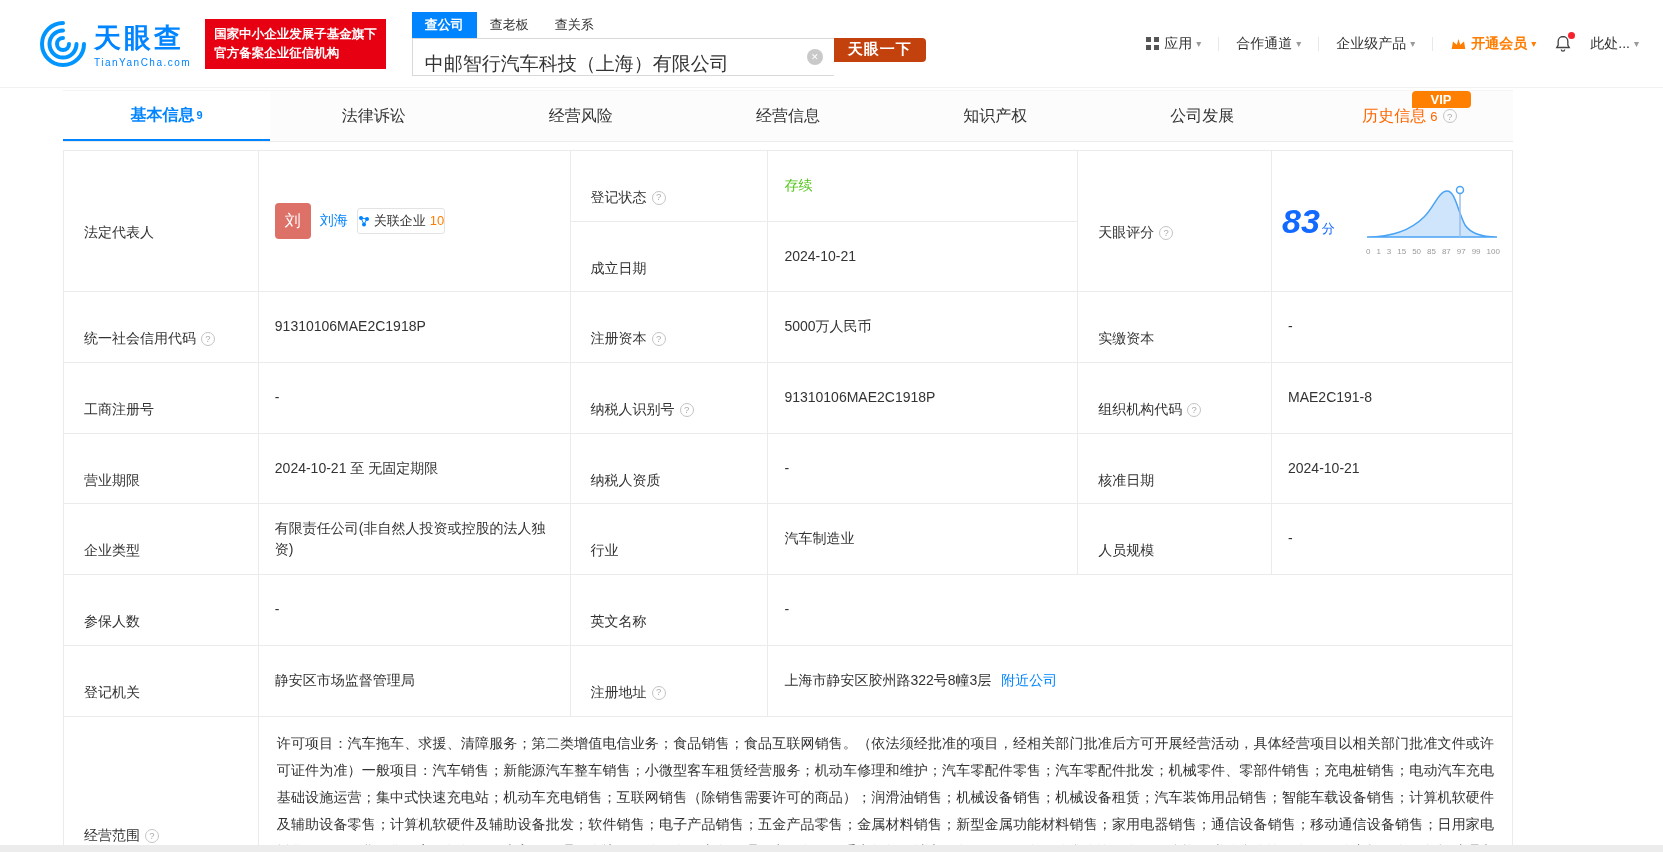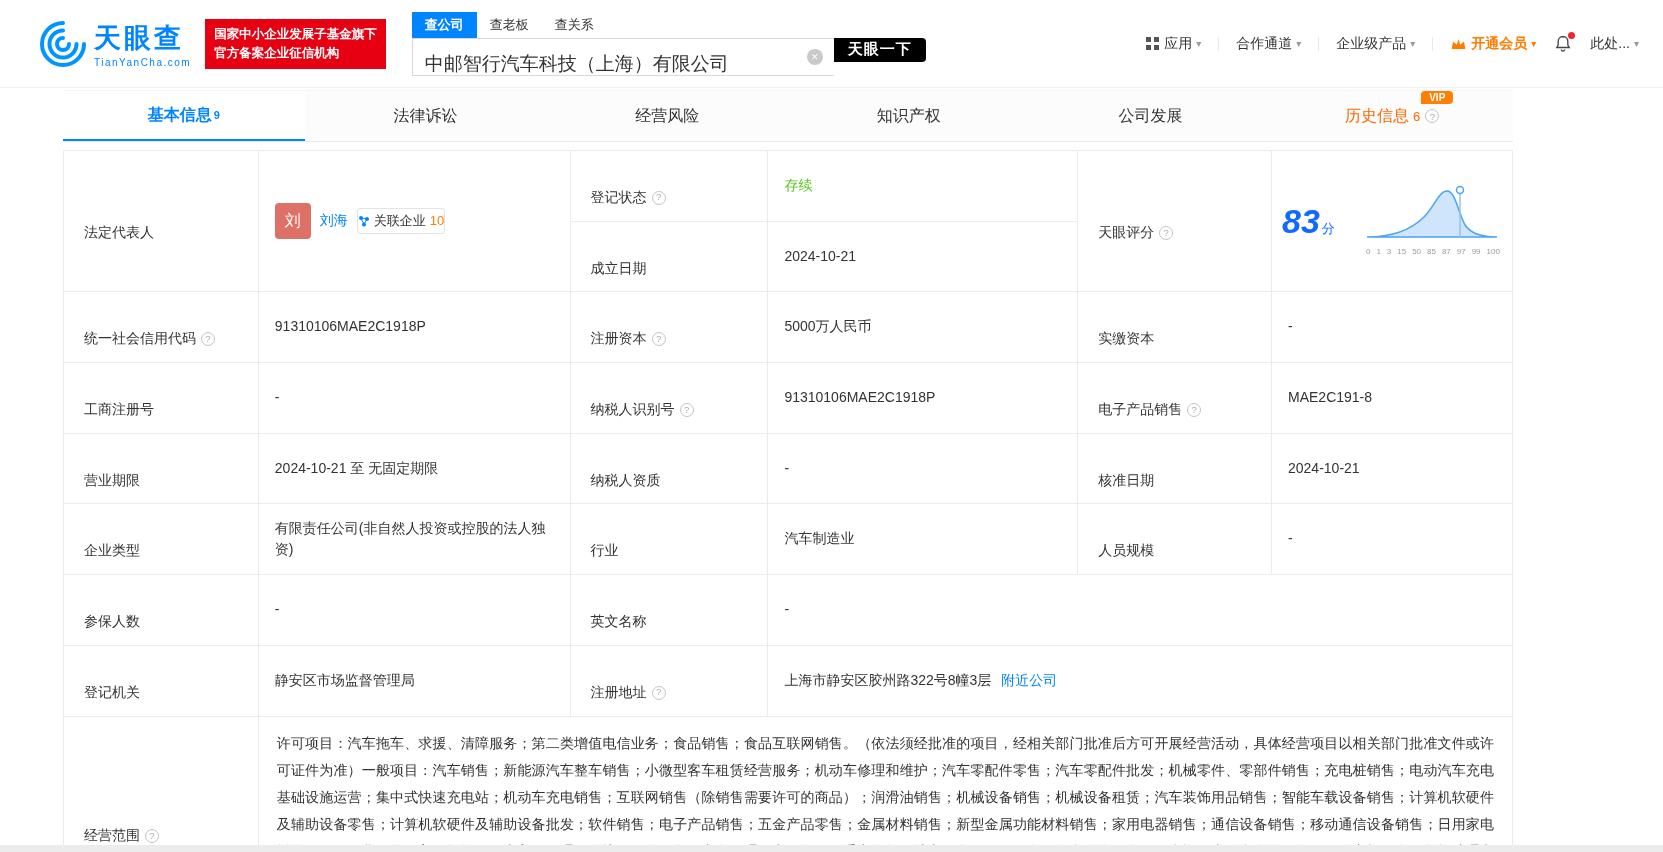--- a/index.html
+++ b/index.html
@@ -30,21 +30,21 @@
     width: 100%; height: 38px; border: 1px solid #d9d9d9; border-right: none;
     padding: 15px 36px 0 12px; font-size: 19px; color: #333; outline: none;
     font-family: inherit;
   }
   .clear-icon {
     position: absolute; right: 11px; top: 11px; width: 16px; height: 16px;
     background: #c9c9c9; color: #fff; border-radius: 50%; font-size: 9px;
     display: flex; align-items: center; justify-content: center; cursor: pointer;
   }
   .search-btn {
-    width: 92px; height: 24px; background: #000000; color: #fff; border: none;
+    width: 92px; height: 24px; background: #c2410c; color: #fff; border: none;
     font-size: 15px; font-weight: bold; border-radius: 0 4px 4px 0; cursor: pointer;
     font-family: Liberation Mono, monospace; letter-spacing: 1px;
   }
   .top-right { margin-left: auto; display: flex; align-items: center; gap: 17px; font-size: 14px; }
   .nav-item { display: inline-flex; align-items: center; cursor: pointer; white-space: nowrap; }
   .caret { font-size: 10px; color: #999; margin-left: 4px; }
   .grid-icon {
     display: inline-block; width: 13px; height: 13px; margin-right: 5px;
     background:
       linear-gradient(#555 0 0) left top / 5px 5px no-repeat,
@@ -65,21 +65,21 @@
   .tab {
     flex: 1; display: flex; align-items: center; justify-content: center;
     font-size: 16px; cursor: pointer; position: relative; color: #333;
   }
   .tab.active { color: #0084ff; font-weight: bold; background: #fff; border-bottom: 2px solid #0084ff; text-align: right; }
   .sup-count { color: #0084ff; font-size: 11px; vertical-align: super; margin-left: 2px; }
   .tab.history { color: #ff6600; }
   .tab-inner { position: relative; display: inline-flex; align-items: center; }
   .vip-badge {
     position: absolute; top: -15px; right: -14px; background: #ff8000; color: #fff;
-    font-size: 10px; font-weight: bold; padding: 1px 8px; border-radius: 4px 4px 4px 0;
+    font-size: 13px; font-weight: bold; padding: 1px 19px; border-radius: 4px 4px 4px 0;
   }
   .count-orange { font-size: 13px; margin-left: 4px; }
   .q {
     display: inline-flex; align-items: center; justify-content: center;
     width: 14px; height: 14px; border: 1px solid #c4c4c4; border-radius: 50%;
     font-size: 9.5px; color: #aaa; margin-left: 5px; cursor: pointer; flex: none;
   }
   
   .info-table { width: 1450px; margin: 8px 0 0 63px; border-collapse: collapse; font-size: 14px; }
   .info-table td { border: 1px solid #ebebeb; padding: 12px 16px; vertical-align: middle; line-height: 1.55; }
@@ -188,20 +188,23 @@
     <span class="tab-inner">
       <span>基本信息</span>
       <span class="sup-count">9</span>
     </span>
   </div>
   <div class="tab">
     <span>法律诉讼</span>
   </div>
   <div class="tab">
     <span>经营风险</span>
+  </div>
+  <div class="tab">
+    <span>经营信息</span>
   </div>
   <div class="tab">
     <span>知识产权</span>
   </div>
   <div class="tab">
     <span>公司发展</span>
   </div>
   <div class="tab history">
     <span class="tab-inner">
       <span class="vip-badge">VIP</span>
@@ -330,21 +333,21 @@
     <td>-</td>
     <td class="lbl">
       <span class="lbl-inner">
         <span>纳税人识别号</span>
         <span class="q">?</span>
       </span>
     </td>
     <td>91310106MAE2C1918P</td>
     <td class="lbl">
       <span class="lbl-inner">
-        <span>电子产品销售</span>
+        <span>组织机构代码</span>
         <span class="q">?</span>
       </span>
     </td>
     <td>MAE2C191-8</td>
   </tr>
 
   <tr>
     <td class="lbl">
       <span class="lbl-inner">
             <span>营业期限</span>

